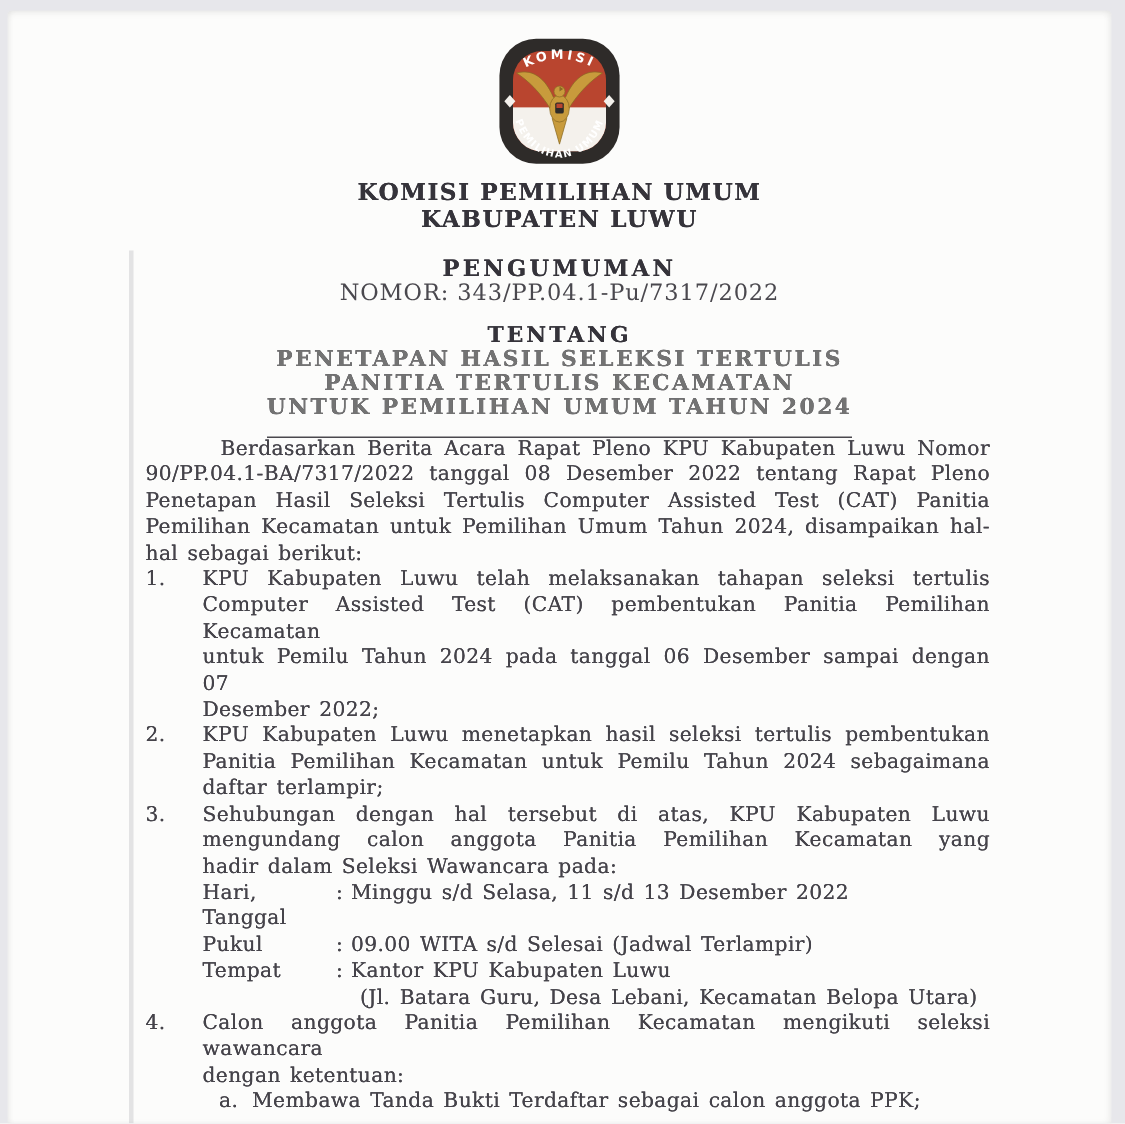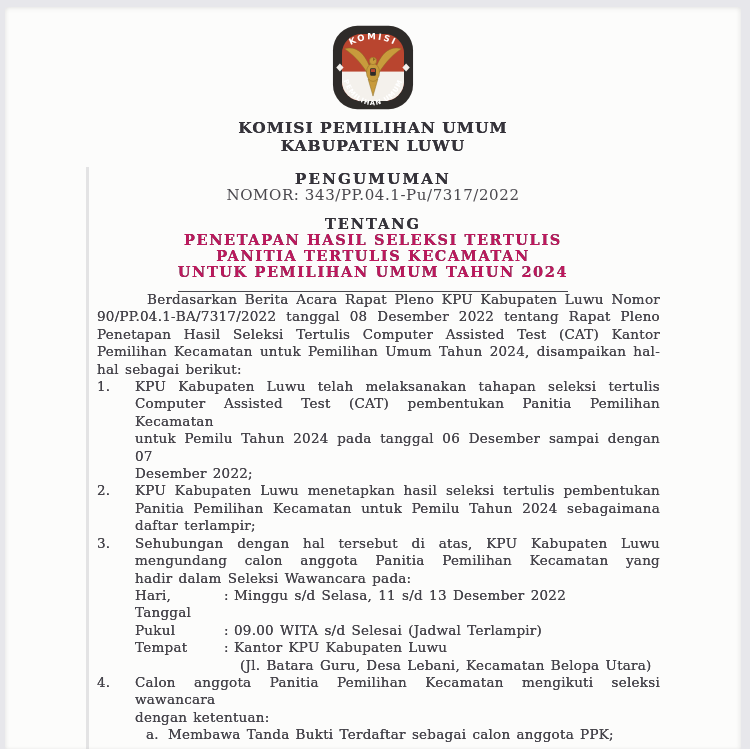--- a/index.html
+++ b/index.html
@@ -18,21 +18,21 @@
     position:absolute;left:81px;top:160px;bottom:0;width:3px;
     background:rgba(160,160,170,.28);
   }
   .content{position:relative;height:100%;}
   .logo-wrap{text-align:center;padding-top:18px;}
   .center{text-align:center;}
   .org{margin-top:5px;font-weight:bold;font-size:15.5px;line-height:18px;letter-spacing:1px;color:#35333a;text-shadow:0 0 .4px #35333a;}
   .h-pengumuman{margin-top:17px;font-weight:bold;font-size:15px;line-height:15px;letter-spacing:2.2px;color:#35333a;text-shadow:0 0 .4px #35333a;}
   .h-nomor{font-size:15px;line-height:17px;letter-spacing:.6px;color:#4a484e;}
   .h-tentang{margin-top:12px;font-weight:bold;font-size:14.5px;line-height:16px;letter-spacing:2px;color:#35333a;text-shadow:0 0 .4px #35333a;}
-  .h-subj{font-weight:bold;font-size:14.5px;line-height:16px;letter-spacing:1.6px;color:#be185d;text-shadow:0 0 .4px #35333a;}
+  .h-subj{font-weight:bold;font-size:14.5px;line-height:16px;letter-spacing:1.6px;color:#737373;text-shadow:0 0 .4px #35333a;}
   .u{border-bottom:1.5px solid #4a484e;padding-bottom:11px;}
   .bodytext{
     margin-top:11px;padding-left:92px;width:563px;
     font-size:13.5px;line-height:17.4px;letter-spacing:.25px;word-spacing:1.6px;
     color:#45434a;text-shadow:0 0 .35px #45434a;
   }
   .tline{min-height:17.4px;}
   .j{text-align:justify;text-align-last:justify;}
   .indent-first .tline:first-child{text-indent:50px;}
   .item{display:flex;}
@@ -98,21 +98,21 @@
     <div class="h-tentang center">TENTANG</div>
     <div class="h-subj center">PENETAPAN HASIL SELEKSI TERTULIS</div>
     <div class="h-subj center">PANITIA TERTULIS KECAMATAN</div>
     <div class="h-subj center"><span class="u">UNTUK PEMILIHAN UMUM TAHUN 2024</span></div>
 
     <div class="bodytext">
 
       <div class="indent-first">
           <div class="tline j">Berdasarkan Berita Acara Rapat Pleno KPU Kabupaten Luwu Nomor</div>
           <div class="tline j">90/PP.04.1-BA/7317/2022 tanggal 08 Desember 2022 tentang Rapat Pleno</div>
-          <div class="tline j">Penetapan Hasil Seleksi Tertulis Computer Assisted Test (CAT) Kantor</div>
+          <div class="tline j">Penetapan Hasil Seleksi Tertulis Computer Assisted Test (CAT) Panitia</div>
           <div class="tline j">Pemilihan Kecamatan untuk Pemilihan Umum Tahun 2024, disampaikan hal-</div>
           <div class="tline">hal sebagai berikut:</div>
         </div>
 
       <div class="item">
         <div class="num">1.</div>
         <div class="txt">
             <div class="tline j">KPU Kabupaten Luwu telah melaksanakan tahapan seleksi tertulis</div>
             <div class="tline j">Computer Assisted Test (CAT) pembentukan Panitia Pemilihan Kecamatan</div>
             <div class="tline j">untuk Pemilu Tahun 2024 pada tanggal 06 Desember sampai dengan 07</div>

